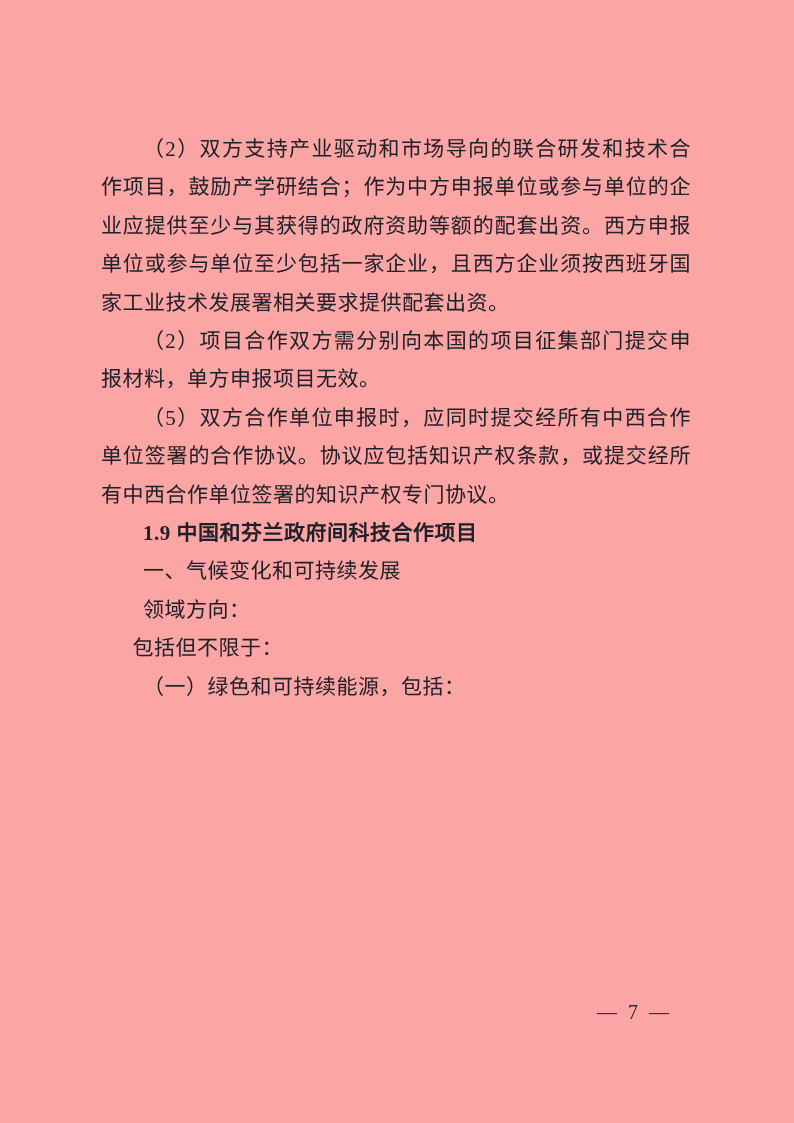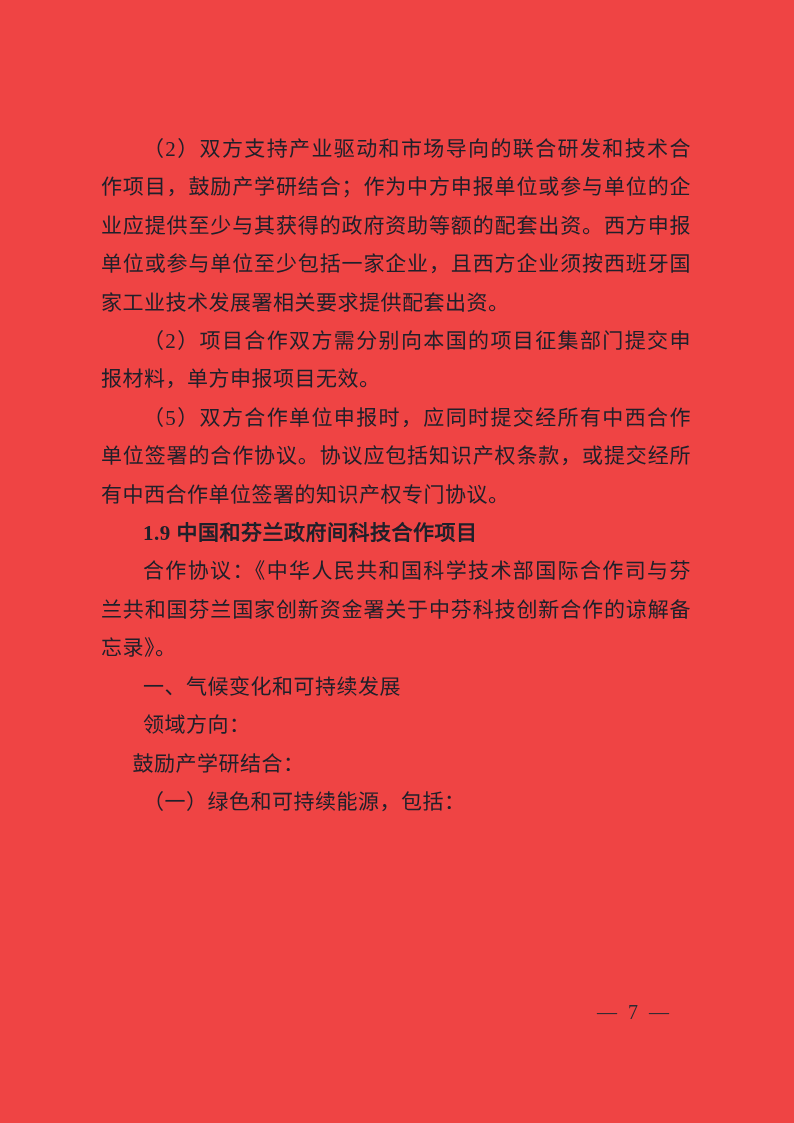--- a/index.html
+++ b/index.html
@@ -4,21 +4,21 @@
 <style>
   html, body {
     margin: 0;
     padding: 0;
     background: #ffffff;
   }
   .page {
     position: relative;
     width: 794px;
     height: 1123px;
-    background: #ef4444;
+    background: #fca5a5;
     overflow: hidden;
     font-family: "Liberation Serif", "DejaVu Serif", serif;
   }
   .content {
     position: absolute;
     left: 101px;
     top: 130px;
     width: 590px;
   }
   .content p {
@@ -52,20 +52,19 @@
 </style>
 </head>
 <body>
 
 <div class="page">
   <div class="content">
     <p>（2）双方支持产业驱动和市场导向的联合研发和技术合作项目，鼓励产学研结合；作为中方申报单位或参与单位的企业应提供至少与其获得的政府资助等额的配套出资。西方申报单位或参与单位至少包括一家企业，且西方企业须按西班牙国家工业技术发展署相关要求提供配套出资。</p>
     <p>（2）项目合作双方需分别向本国的项目征集部门提交申报材料，单方申报项目无效。</p>
     <p>（5）双方合作单位申报时，应同时提交经所有中西合作单位签署的合作协议。协议应包括知识产权条款，或提交经所有中西合作单位签署的知识产权专门协议。</p>
     <p class="heading">1.9 中国和芬兰政府间科技合作项目</p>
-    <p>合作协议：《中华人民共和国科学技术部国际合作司与芬兰共和国芬兰国家创新资金署关于中芬科技创新合作的谅解备忘录》。</p>
     <p>一、气候变化和可持续发展</p>
     <p>领域方向：</p>
-    <p class="indent-sm">鼓励产学研结合：</p>
+    <p class="indent-sm">包括但不限于：</p>
     <p>（一）绿色和可持续能源，包括：</p>
   </div>
   <div class="page-number">— 7 —</div>
 </div>
 
 </body></html>

